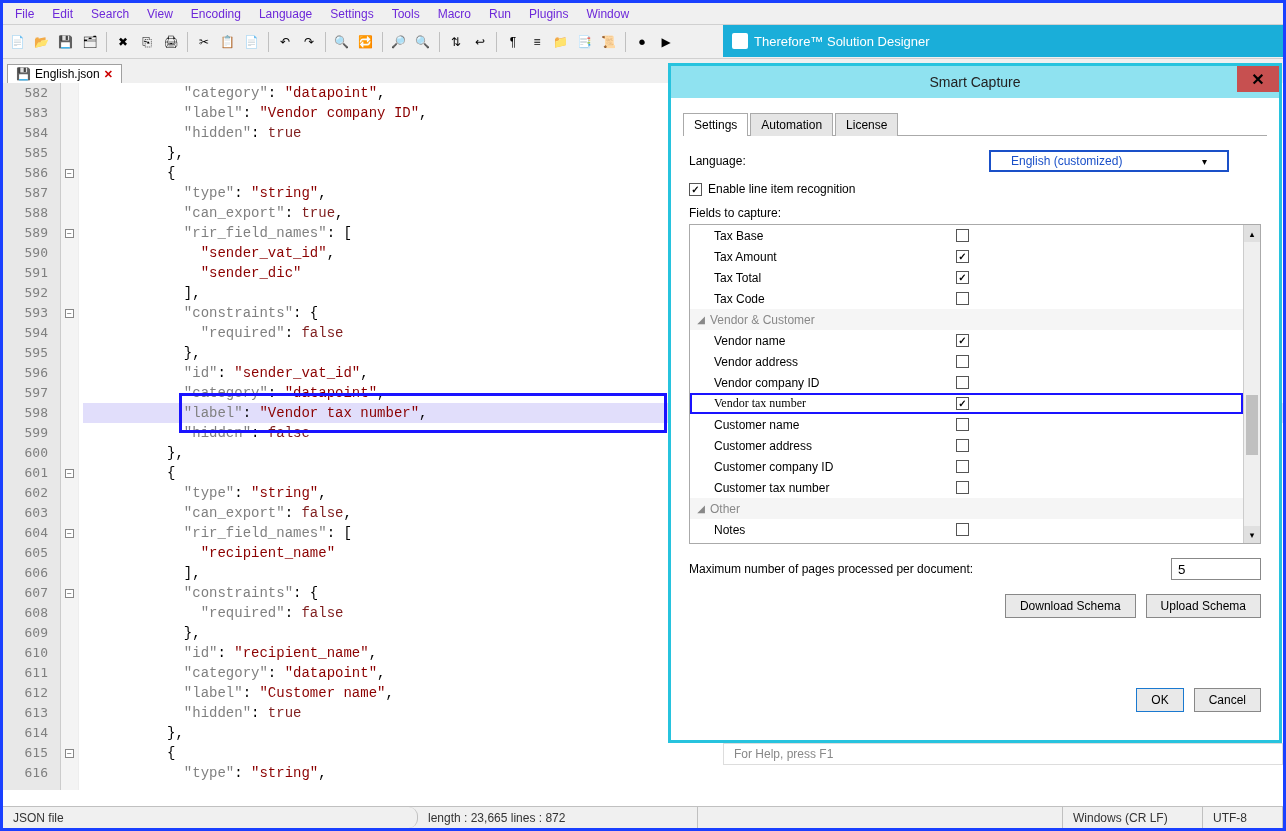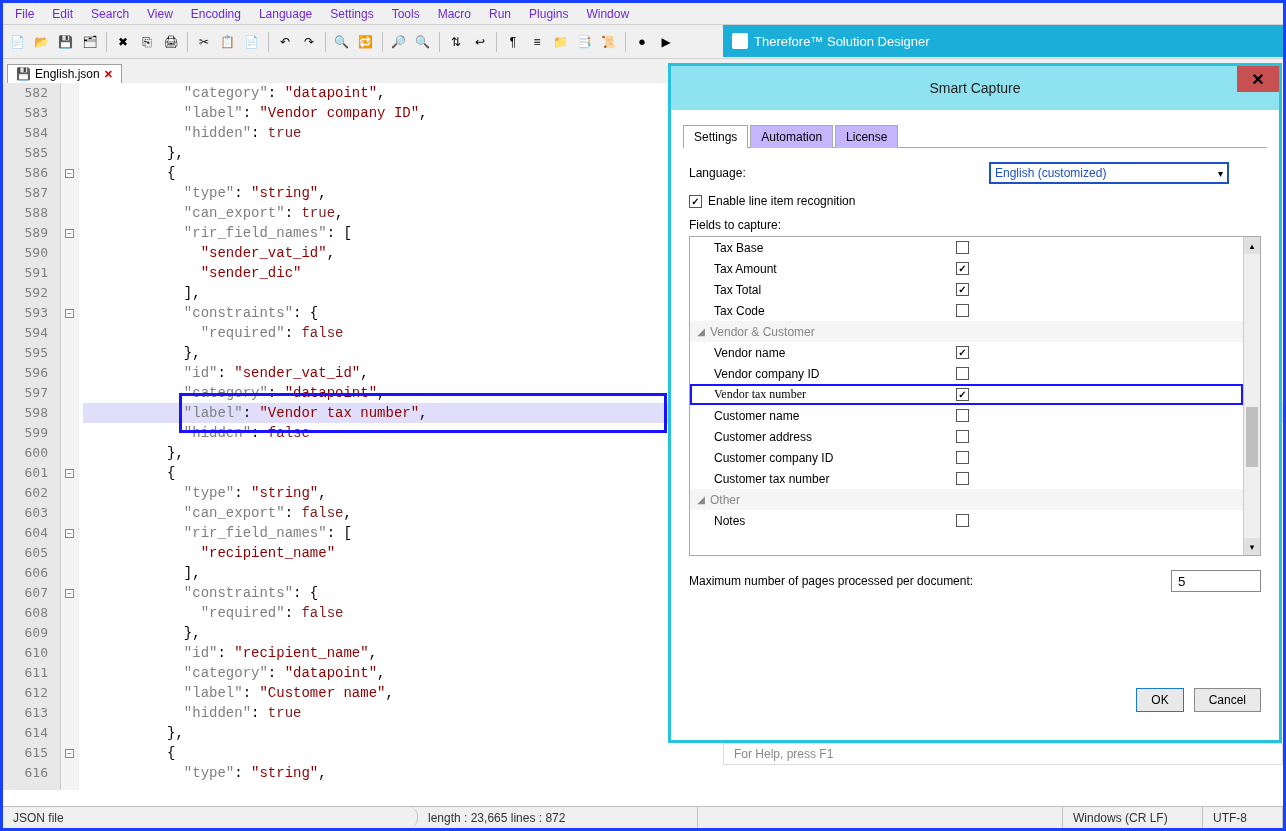--- a/index.html
+++ b/index.html
@@ -28,29 +28,29 @@
 .statusbar { position: absolute; bottom: 0; left: 0; right: 0; height: 22px; background: #f0f0f0; border-top: 1px solid #c0c0c0; display: flex; align-items: center; font-size: 12px; color: #333; }
 .statusbar .cell { border-right: 1px solid #c0c0c0; padding: 0 10px; height: 100%; display: flex; align-items: center; }
 .statusbar .cell:first-child { width: 415px; border-radius: 9px; }
 .statusbar .spacer { flex: 1; }
 
 
 .therefore-window { position: absolute; top: 22px; left: 720px; width: 560px; background: #fff; border: 1px solid #1aaed9; }
 .therefore-title { background: #1aaed9; color: #fff; height: 30px; display: flex; align-items: center; padding: 0 8px; gap: 6px; font-size: 13px; }
 .therefore-title .icon { width: 16px; height: 16px; background: #fff; border-radius: 2px; display:inline-block; }
 .smart-dialog { position: absolute; top: 60px; left: 665px; width: 614px; height: 680px; background: #fff; border: 3px solid #27c3de; z-index: 10; }
-.smart-title { height: 44px; background: #8fe2f0; display: flex; align-items: center; justify-content: center; font-size: 14px; color: #222; position: relative; }
+.smart-title { height: 32px; background: #8fe2f0; display: flex; align-items: center; justify-content: center; font-size: 14px; color: #222; position: relative; }
 .smart-close { position: absolute; right: 0; top: 0; width: 42px; height: 26px; background: #c75050; color: #000; display: flex; align-items: center; justify-content: center; font-size: 16px; font-weight: bold; cursor: pointer; }
 .tabstrip { display: flex; margin: 14px 12px 0 12px; border-bottom: 1px solid #aaa; }
-.tabstrip .tab { border: 1px solid #aaa; border-bottom: none; padding: 4px 10px; background: #c4b5fd; margin-right: 2px; font-size: 12px; cursor: pointer; position: relative; top: 1px; }
+.tabstrip .tab { border: 1px solid #aaa; border-bottom: none; padding: 4px 10px; background: #e5e5e5; margin-right: 2px; font-size: 12px; cursor: pointer; position: relative; top: 1px; }
 .tabstrip .tab.active { background: #fff; }
 .dlg-body { padding: 14px 18px; }
 .form-row { display: flex; align-items: center; margin-bottom: 10px; }
 .form-row label { width: 300px; }
-.lang-select { width: 240px; border: 2px solid #1a50c8; height: 22px; background: #fff; display: flex; align-items: center; justify-content: space-between; padding: 0 4px; color: #1a50c8; }
+.lang-select { width: 240px; border: 2px solid #1a50c8; height: 22px; background: #fff; display: flex; align-items: center; justify-content: space-between; padding: 0 20px; color: #1a50c8; }
 .lang-select .arrow { font-size: 10px; color: #000; }
 .chk { width: 13px; height: 13px; border: 1px solid #555; display: inline-flex; align-items: center; justify-content: center; font-size: 10px; margin-right: 6px; background: #fff; }
 .chk.checked::after { content: "✓"; font-weight: bold; }
 .fields-box { border: 1px solid #aaa; height: 320px; margin-top: 4px; display: flex; }
 .fields-list { flex: 1; overflow: hidden; }
 .field-row { display: flex; align-items: center; height: 21px; padding-left: 24px; font-size: 12px; }
 .field-row.group { color: #888; font-style: normal; padding-left: 6px; background: #f5f5f5;}
 .field-row.group .tri { display:inline-block; width: 10px; text-align:center; margin-right: 4px; font-size: 10px; }
 .field-row .field-label { width: 242px; }
 .field-row .fchk { width: 13px; height: 13px; border: 1px solid #555; display: inline-flex; align-items: center; justify-content: center; font-size: 10px; background: #fff; }
@@ -273,20 +273,24 @@
           </div>
           <div class="field-row group">
             <span class="tri">◢</span>
             <span>Vendor &amp; Customer</span>
           </div>
           <div class="field-row">
             <span class="field-label">Vendor name</span>
             <span class="fchk checked"></span>
           </div>
           <div class="field-row">
+            <span class="field-label">Vendor address</span>
+            <span class="fchk"></span>
+          </div>
+          <div class="field-row">
             <span class="field-label">Vendor company ID</span>
             <span class="fchk"></span>
           </div>
           <div class="field-row field-highlight">
             <span class="field-label">Vendor tax number</span>
             <span class="fchk checked"></span>
           </div>
           <div class="field-row">
             <span class="field-label">Customer name</span>
             <span class="fchk"></span>
@@ -314,20 +318,24 @@
         </div>
       <div class="scrollbar">
         <div class="sbtn">▴</div>
         <div class="thumb"></div>
         <div class="sbtn" style="position:absolute;bottom:0;left:0;right:0">▾</div>
       </div>
     </div>
     <div class="max-row">
       <span>Maximum number of pages processed per document:</span>
       <input value="5" style="">
+    </div>
+    <div class="btn-row">
+      <div class="btn">Download Schema</div>
+      <div class="btn">Upload Schema</div>
     </div>
   </div>
   <div class="dlg-footer">
     <div class="btn" style="border-color:#1a79d0;">OK</div>
     <div class="btn">Cancel</div>
   </div>
 </div>
 
 <div class="statusbar">
   <div class="cell">JSON file</div>

